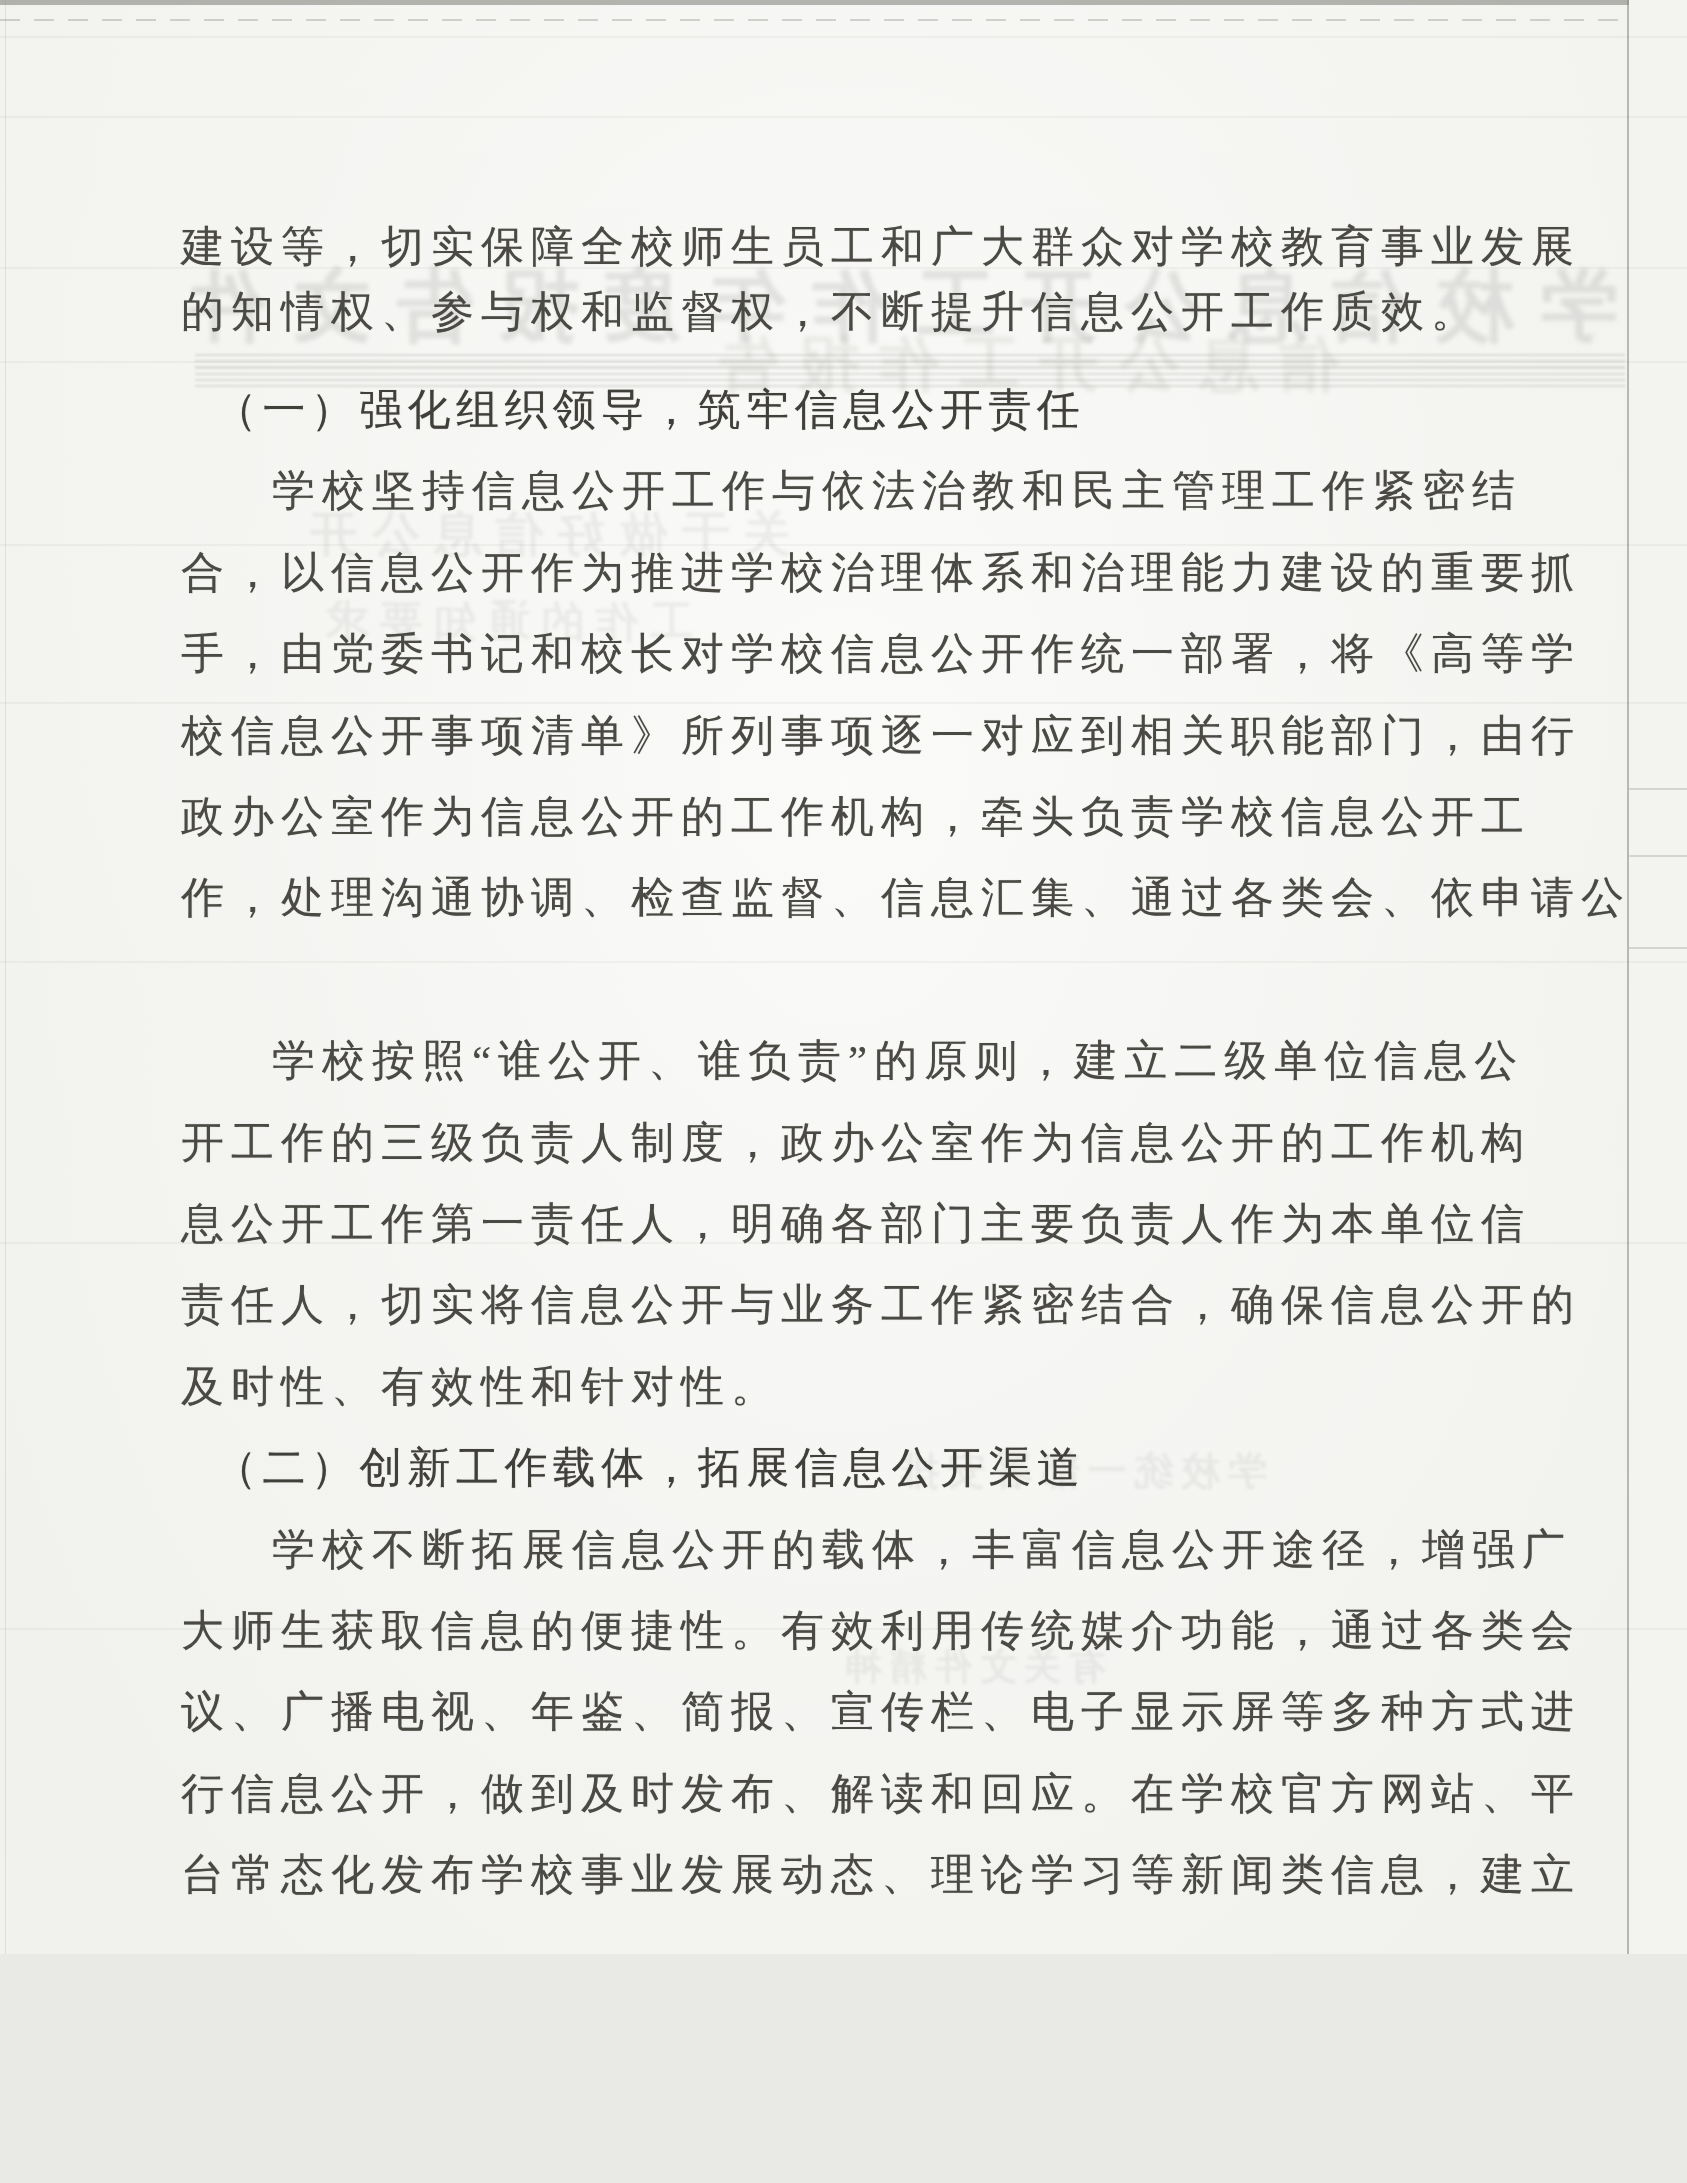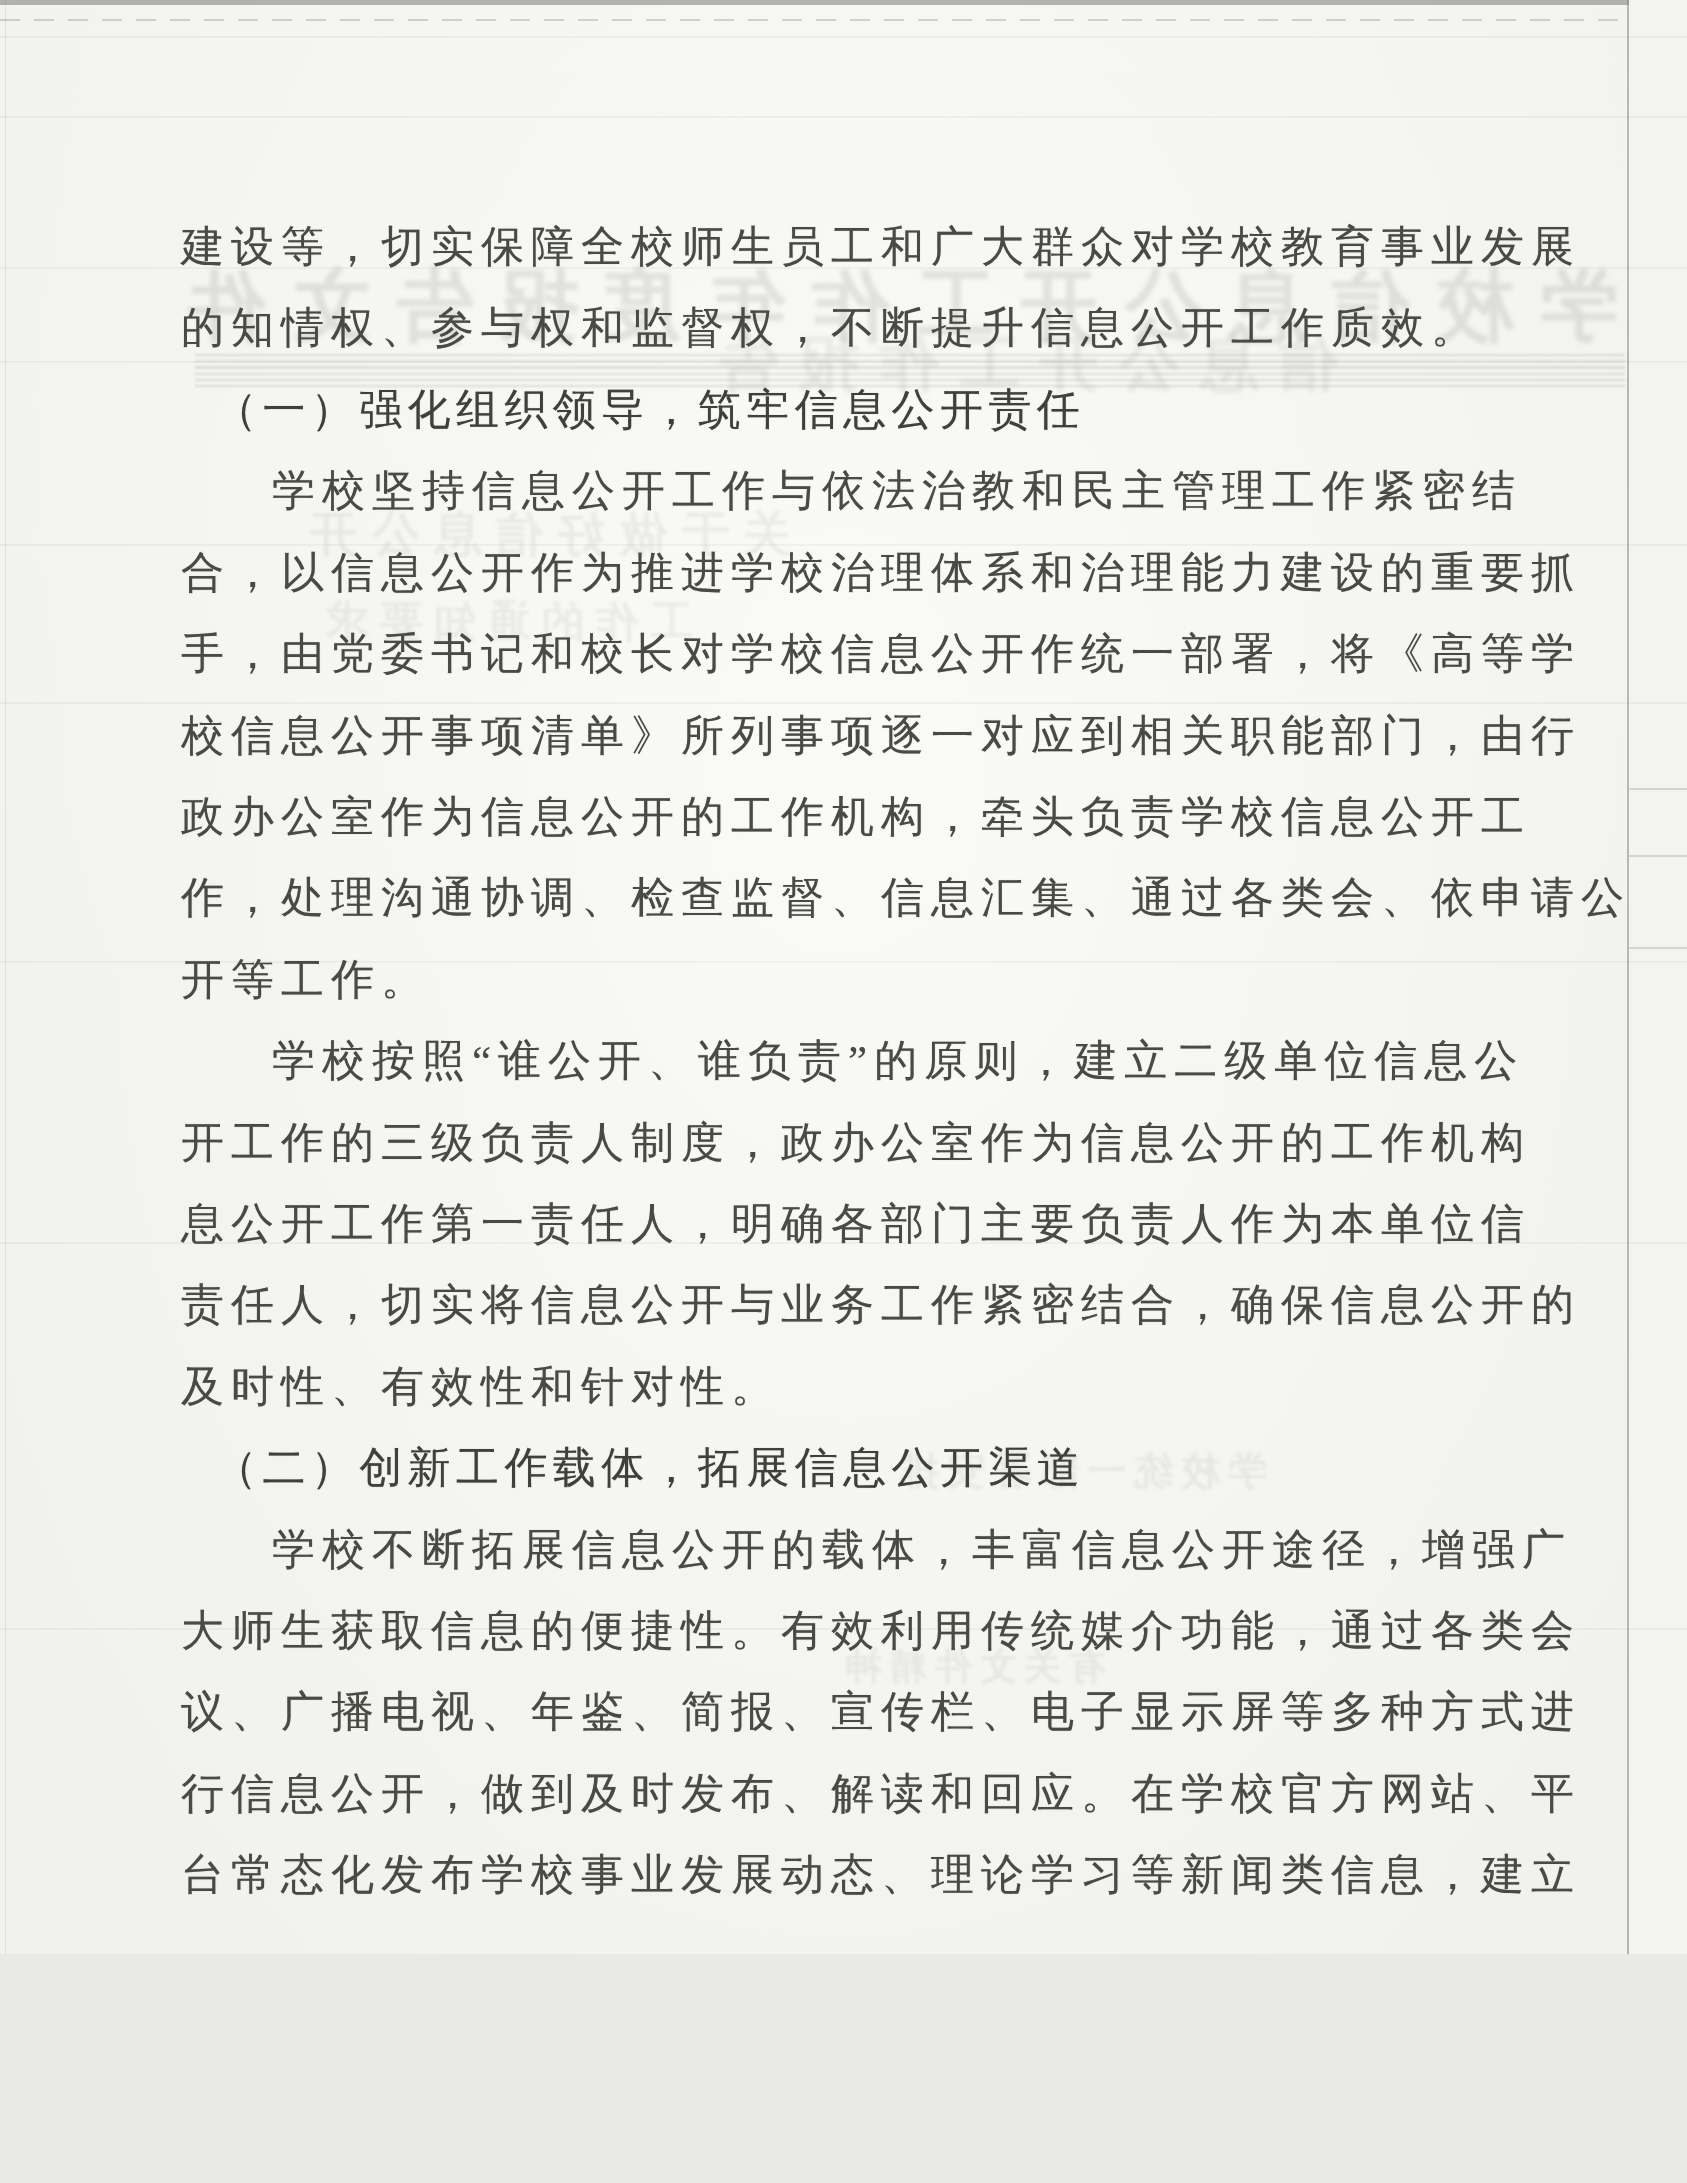--- a/index.html
+++ b/index.html
@@ -103,29 +103,28 @@
   <div class="ghost ghost-title-1">学校信息公开工作年度报告文件</div>
   <div class="ghost ghost-title-2">信息公开工作报告</div>
   <div class="ghost-band band-top"></div>
   <div class="ghost ghost-small g3">关于做好信息公开</div>
   <div class="ghost ghost-small g4">工作的通知要求</div>
   <div class="ghost ghost-small g5">学校统一部署安排</div>
   <div class="ghost ghost-small g6">有关文件精神</div>
   <div class="ghost-band band-bottom"></div>
 
   <div class="line" style="top:217px">建设等，切实保障全校师生员工和广大群众对学校教育事业发展</div>
-  <div class="line" style="top:298px">的知情权、参与权和监督权，不断提升信息公开工作质效。</div>
+  <div class="line" style="top:282px">的知情权、参与权和监督权，不断提升信息公开工作质效。</div>
   <div class="line heading" style="top:380px">（一）强化组织领导，筑牢信息公开责任</div>
   <div class="line indent" style="top:461px">学校坚持信息公开工作与依法治教和民主管理工作紧密结</div>
   <div class="line" style="top:543px">合，以信息公开作为推进学校治理体系和治理能力建设的重要抓</div>
   <div class="line" style="top:624px">手，由党委书记和校长对学校信息公开作统一部署，将《高等学</div>
   <div class="line" style="top:706px">校信息公开事项清单》所列事项逐一对应到相关职能部门，由行</div>
   <div class="line" style="top:787px">政办公室作为信息公开的工作机构，牵头负责学校信息公开工</div>
   <div class="line" style="top:868px">作，处理沟通协调、检查监督、信息汇集、通过各类会、依申请公</div>
-  <div class="line" style="top:950px">开等工作。</div>
   <div class="line indent" style="top:1031px">学校按照“谁公开、谁负责”的原则，建立二级单位信息公</div>
   <div class="line" style="top:1113px">开工作的三级负责人制度，政办公室作为信息公开的工作机构</div>
   <div class="line" style="top:1194px">息公开工作第一责任人，明确各部门主要负责人作为本单位信</div>
   <div class="line" style="top:1275px">责任人，切实将信息公开与业务工作紧密结合，确保信息公开的</div>
   <div class="line" style="top:1357px">及时性、有效性和针对性。</div>
   <div class="line heading" style="top:1438px">（二）创新工作载体，拓展信息公开渠道</div>
   <div class="line indent" style="top:1520px">学校不断拓展信息公开的载体，丰富信息公开途径，增强广</div>
   <div class="line" style="top:1601px">大师生获取信息的便捷性。有效利用传统媒介功能，通过各类会</div>
   <div class="line" style="top:1682px">议、广播电视、年鉴、简报、宣传栏、电子显示屏等多种方式进</div>
   <div class="line" style="top:1764px">行信息公开，做到及时发布、解读和回应。在学校官方网站、平</div>

